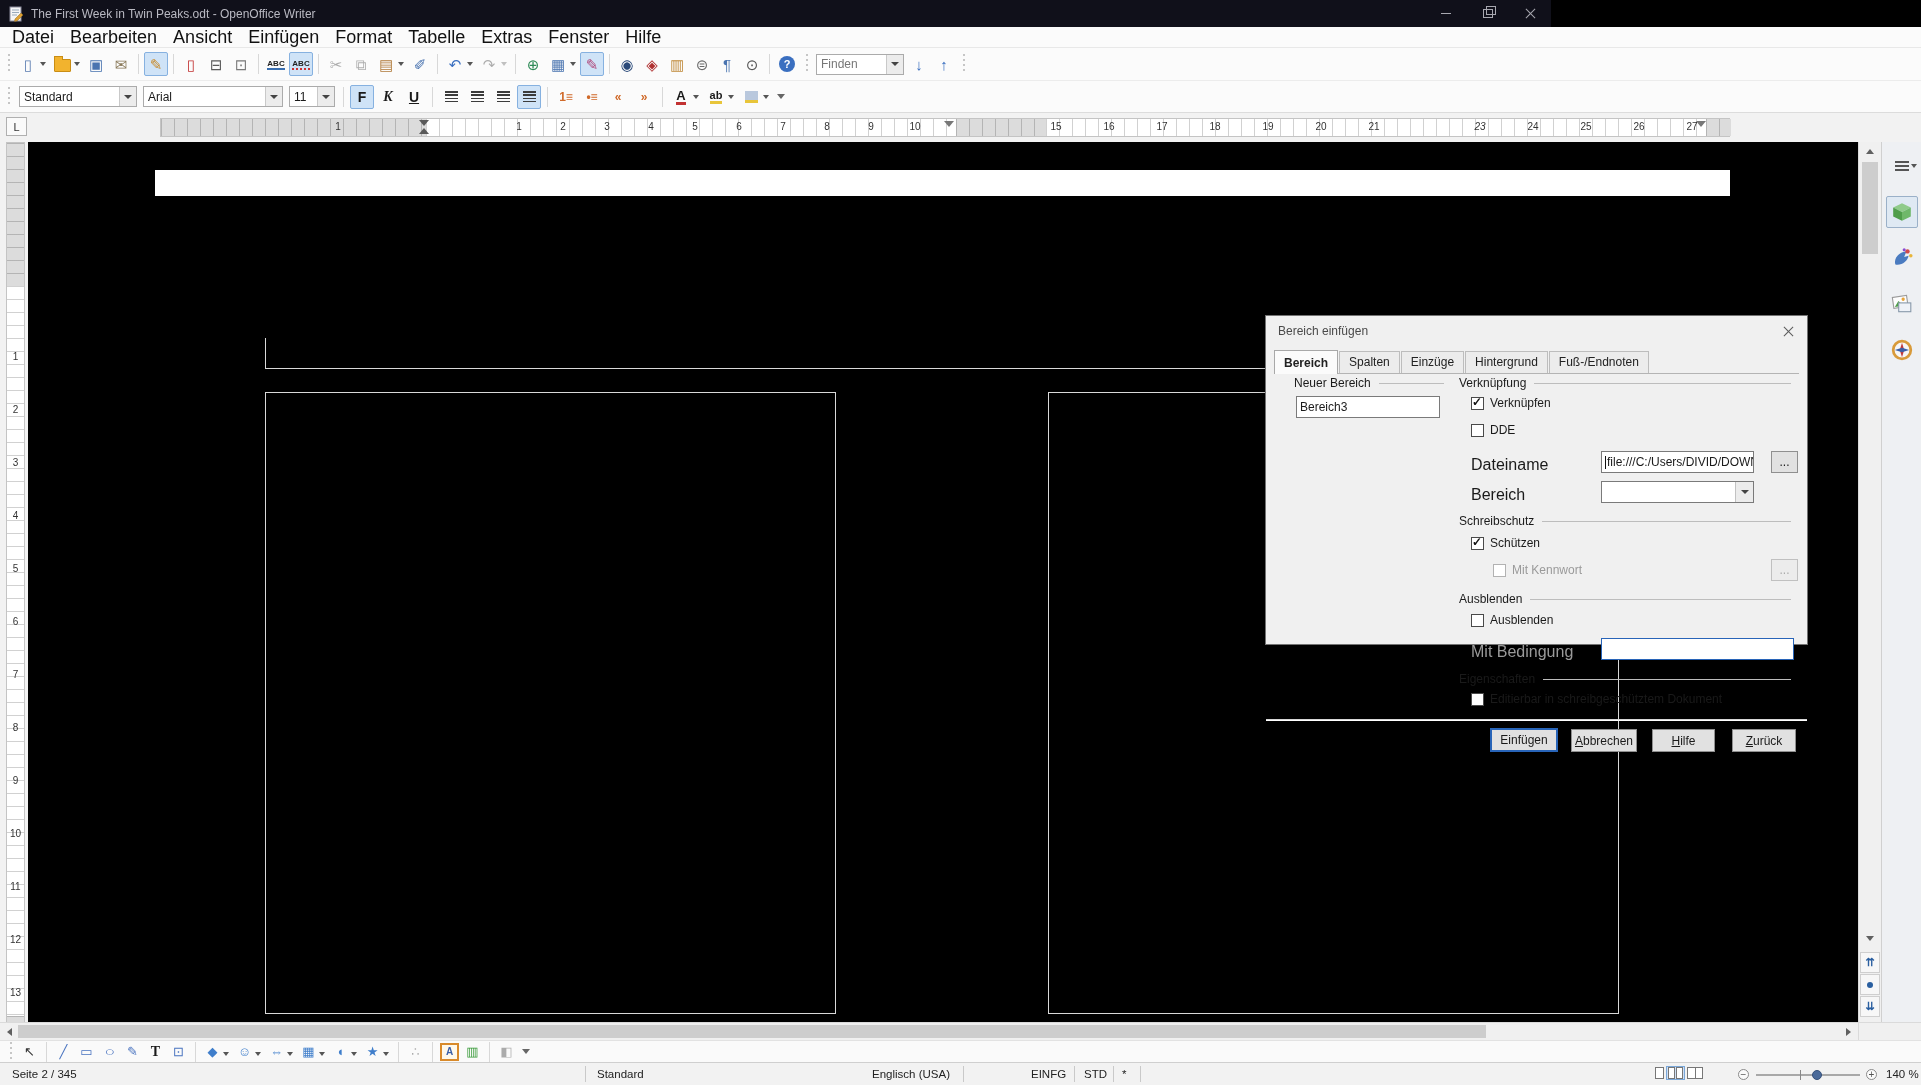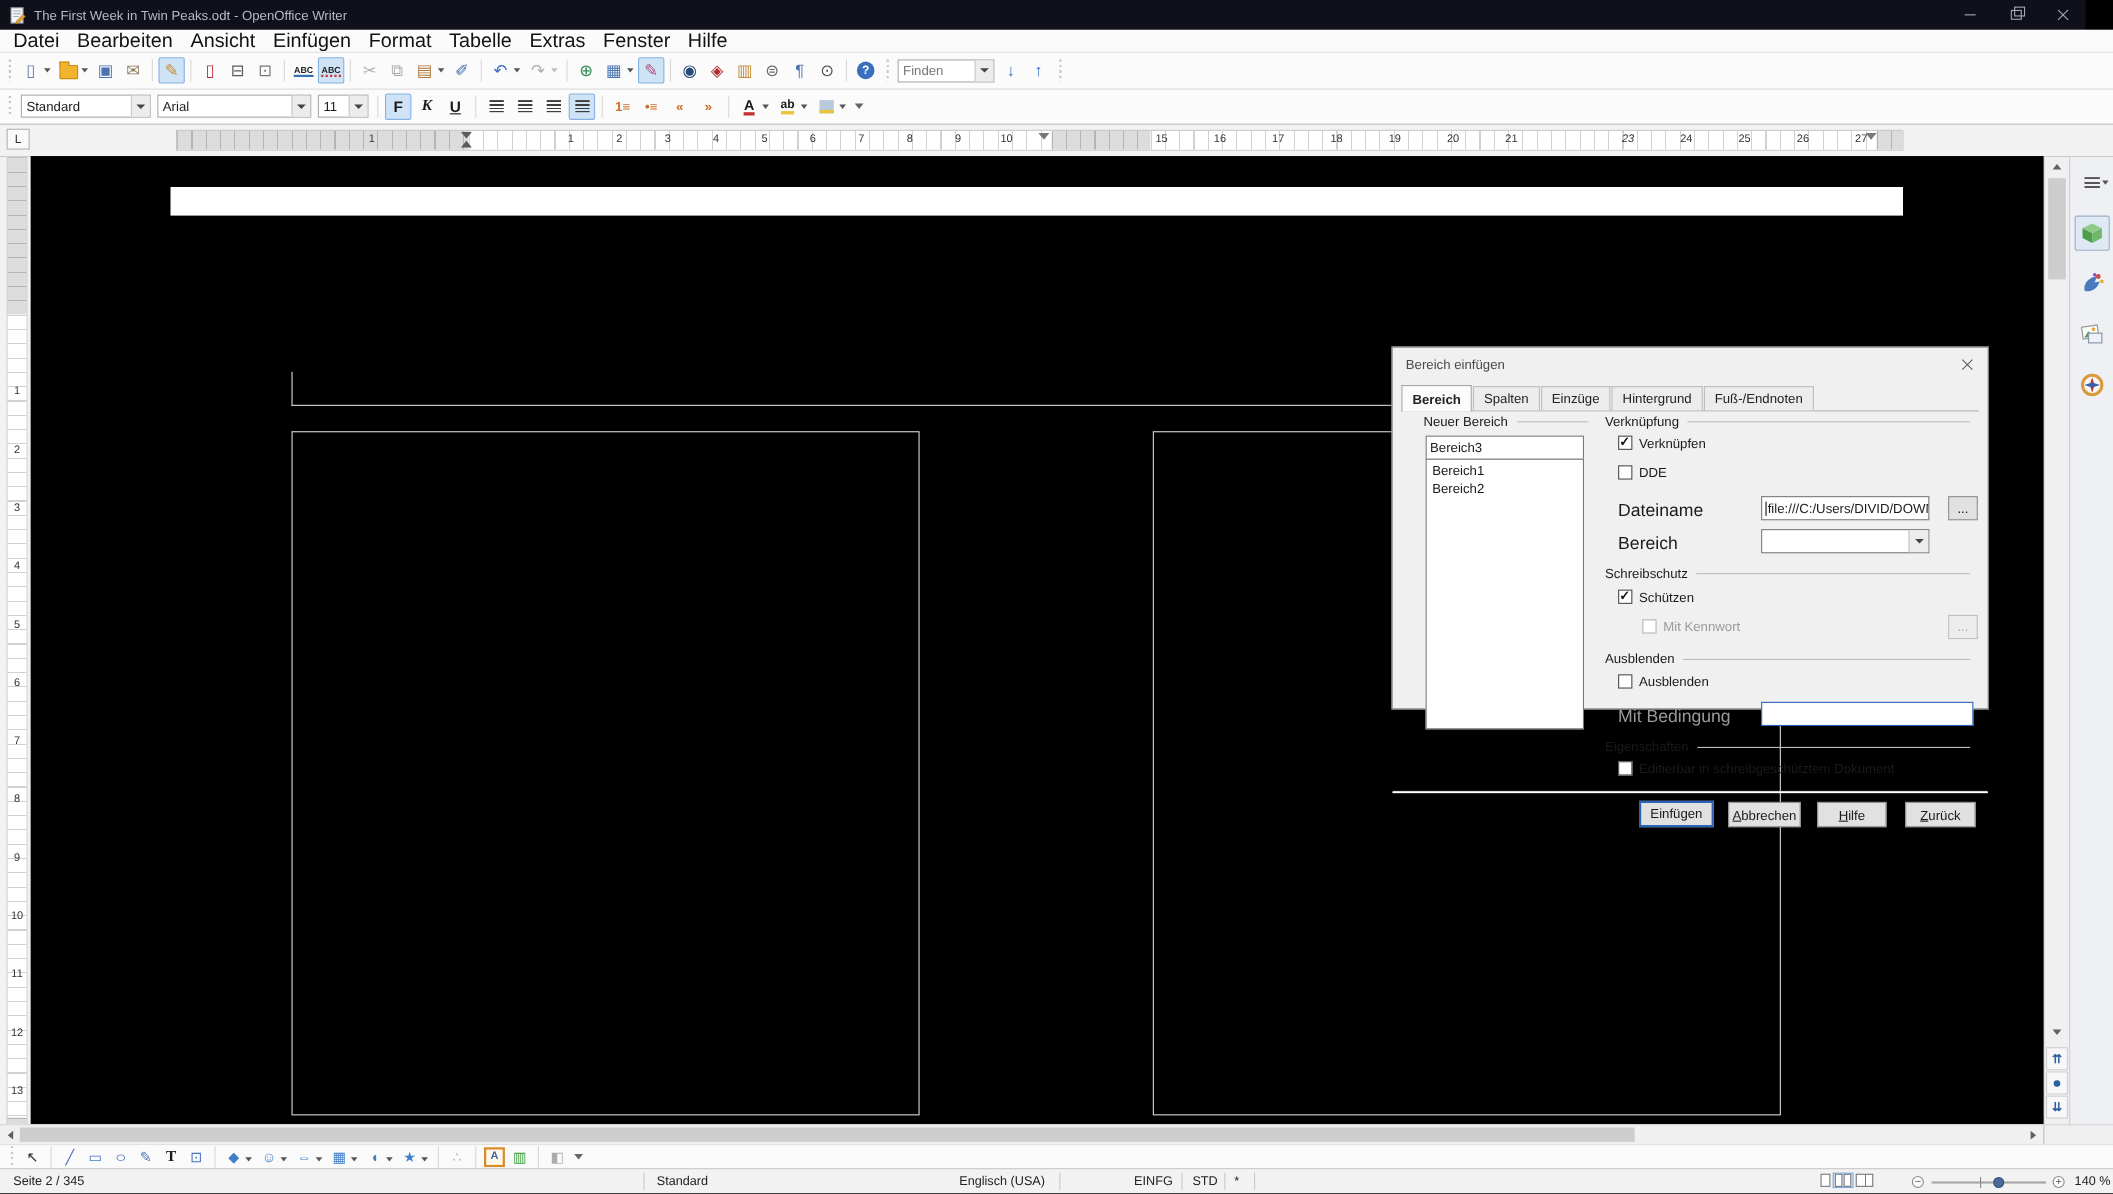--- a/index.html
+++ b/index.html
@@ -1,20 +1,20 @@
 <!DOCTYPE html>
 <html><head>
 <meta charset="utf-8">
 <style>
   html,body{margin:0;padding:0}
   body{width:1921px;height:1085px;position:relative;overflow:hidden;background:#000;
        font-family:"Liberation Sans",sans-serif;font-size:12px;color:#1a1a1a;
        -webkit-font-smoothing:antialiased}
   
-  #titlebar{position:absolute;left:0;top:0;width:1896px;height:27px;background:#10101a;
+  #titlebar{position:absolute;left:0;top:0;width:1551px;height:27px;background:#10101a;
             display:flex;align-items:center}
   .appicon{width:16px;height:16px;margin:0 7px 0 8px;display:inline-block}
   .wtitle{color:#b9b9c2;font-size:12px}
   .wbtns{position:absolute;right:0;top:0;height:27px;display:flex}
   .wbtn{width:42px;height:27px;display:flex;align-items:center;justify-content:center}
   .wmin{width:10px;height:1px;background:#a8a8b0}
   .wrest{width:8px;height:7px;border:1px solid #a8a8b0;position:relative;background:#10101a}
   .wrest::before{content:"";position:absolute;left:2px;top:-4px;width:8px;height:7px;border:1px solid #a8a8b0}
   .wclose{position:relative;width:11px;height:11px}
   .wclose::before,.wclose::after{content:"";position:absolute;left:-1px;top:5px;width:13px;height:1px;background:#a8a8b0}
@@ -130,21 +130,21 @@
   #dialog{position:absolute;left:1265px;top:315px;width:543px;height:330px;background:#f0f0f0;
           border:1px solid #737373;box-shadow:3px 3px 10px rgba(0,0,0,.55);box-sizing:border-box;z-index:50}
   #dlgtitle{position:absolute;left:12px;top:8px;font-size:12px;color:#4a4a4a}
   #dlgclose{position:absolute;right:6px;top:5px;width:26px;height:20px;display:flex;align-items:center;justify-content:center}
   #dlgclose .wclose::before,#dlgclose .wclose::after{background:#5a5a5a}
   #dlgtabs{position:absolute;left:8px;top:35px;right:8px;height:22px;border-bottom:1px solid #b4b4b4;display:flex;align-items:flex-end}
   .dtab{padding:3px 9px 4px;font-size:12px;border:1px solid #bdbdbd;border-bottom:none;background:#ececec;color:#222;margin-right:1px}
   .dtab.active{background:#fbfbfb;font-weight:bold;padding-top:5px;position:relative;top:1px;border-color:#a8a8a8}
   .glabel{position:absolute;font-size:12px;color:#1a1a1a;display:flex;align-items:center}
   .glabel .line{height:1px;background:#bdbdbd;margin-left:8px;flex:1}
-  .cbrow{position:absolute;display:flex;gap:6px}
+  .cbrow{position:absolute;display:flex;align-items:center;gap:6px}
   .cb{width:13px;height:13px;background:#fff;border:1px solid #4a4a4a;box-sizing:border-box;position:relative;flex:none}
   .cb.checked::after{content:"✓";position:absolute;left:0px;top:-3px;font-size:12px;color:#111;font-weight:bold}
   .cbrow.dis .cb{border-color:#b2b2b2}
   .cbrow.dis .cblabel{color:#9a9a9a}
   .cblabel{font-size:12px}
   .flabel{position:absolute;font-size:16px;color:#1a1a1a}
   .flabel.dis{color:#9a9a9a}
   .tfield{position:absolute;background:#fff;border:1px solid #7a7a7a;box-sizing:border-box;font-size:12px;
           display:flex;align-items:center;overflow:hidden;white-space:nowrap;padding-left:3px}
   .caret{width:1px;height:13px;background:#111;margin-right:1px;flex:none}
@@ -631,24 +631,20 @@
       <span class="dtab">Fuß-/Endnoten</span>
     </div>
 
   <div class="glabel" style="left:28px;top:60px;width:150px">
     <span>Neuer Bereich</span>
       <span class="line"></span>
   </div>
   <div class="tfield" style="left:30px;top:80px;width:144px;height:22px">
     <span>Bereich3</span>
   </div>
-  <div id="seclist">
-      <div class="slitem">Bereich1</div>
-      <div class="slitem">Bereich2</div>
-    </div>
 
   <div class="glabel" style="left:193px;top:60px;width:332px">
     <span>Verknüpfung</span>
       <span class="line"></span>
   </div>
   <div class="cbrow" style="left:205px;top:80px">
     <span class="cb checked"></span>
     <span class="cblabel">Verknüpfen</span>
   </div>
   <div class="cbrow" style="left:205px;top:107px">

